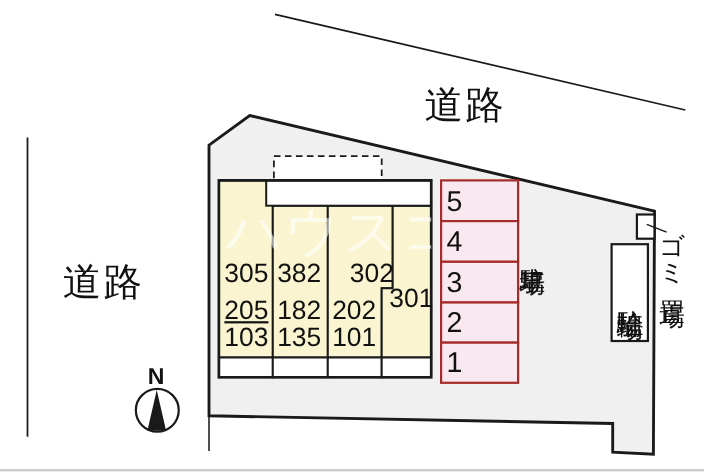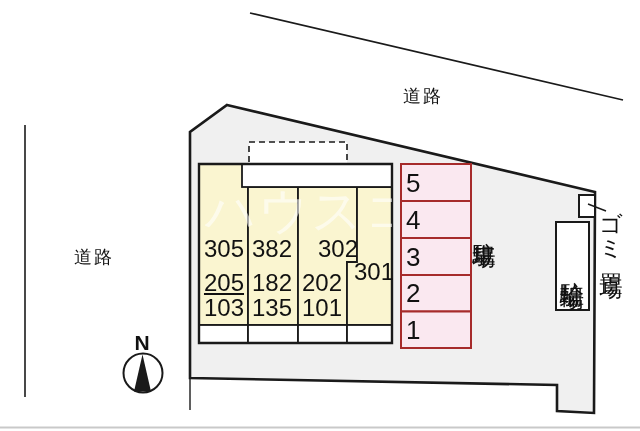--- a/index.html
+++ b/index.html
@@ -11,21 +11,21 @@
   .site{stroke:#1a1a1a;stroke-width:2.6;stroke-linejoin:miter;}
   .dashed{fill:#ffffff;stroke:#1a1a1a;stroke-width:1.6;stroke-dasharray:6 4;}
   .unit{stroke:#1a1a1a;stroke-width:1.8;}
   .white-cell{fill:#ffffff;stroke:#1a1a1a;stroke-width:1.8;}
   .outline{fill:none;stroke:#1a1a1a;stroke-width:2.4;}
   .pspace{stroke:#a62b2b;stroke-width:2;}
   .white-box{fill:#ffffff;stroke:#1a1a1a;stroke-width:2;}
   .compass-circle{fill:#ffffff;stroke:#1a1a1a;stroke-width:2;}
   .needle{fill:#1a1a1a;}
   .lbl{position:absolute;transform:translate(-50%,-50%);white-space:nowrap;}
-  .road-lbl{font-size:18px;letter-spacing:2px;}
+  .road-lbl{font-size:35px;letter-spacing:2px;}
   .room{font-size:24px;text-align:center;}
   .pnum{position:absolute;transform:translateY(-50%);font-size:26px;}
   .vtext{writing-mode:vertical-rl;text-orientation:upright;}
   .vlbl{position:absolute;}
   .north{font-size:21px;font-weight:bold;}
   .watermark{position:absolute;left:205px;top:211px;transform:translateY(-50%);
              width:187px;overflow:hidden;white-space:nowrap;font-size:50px;
              color:rgba(255,255,255,0.58);letter-spacing:2px;}
 </style>
 </head>

